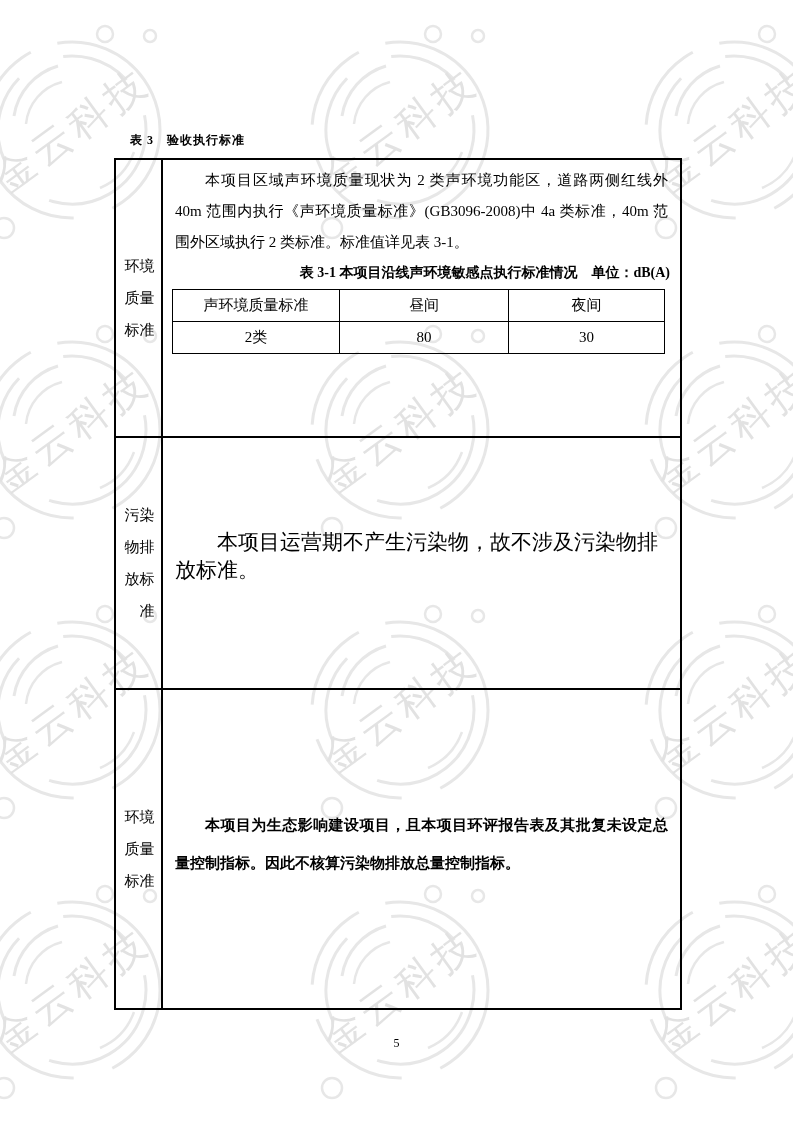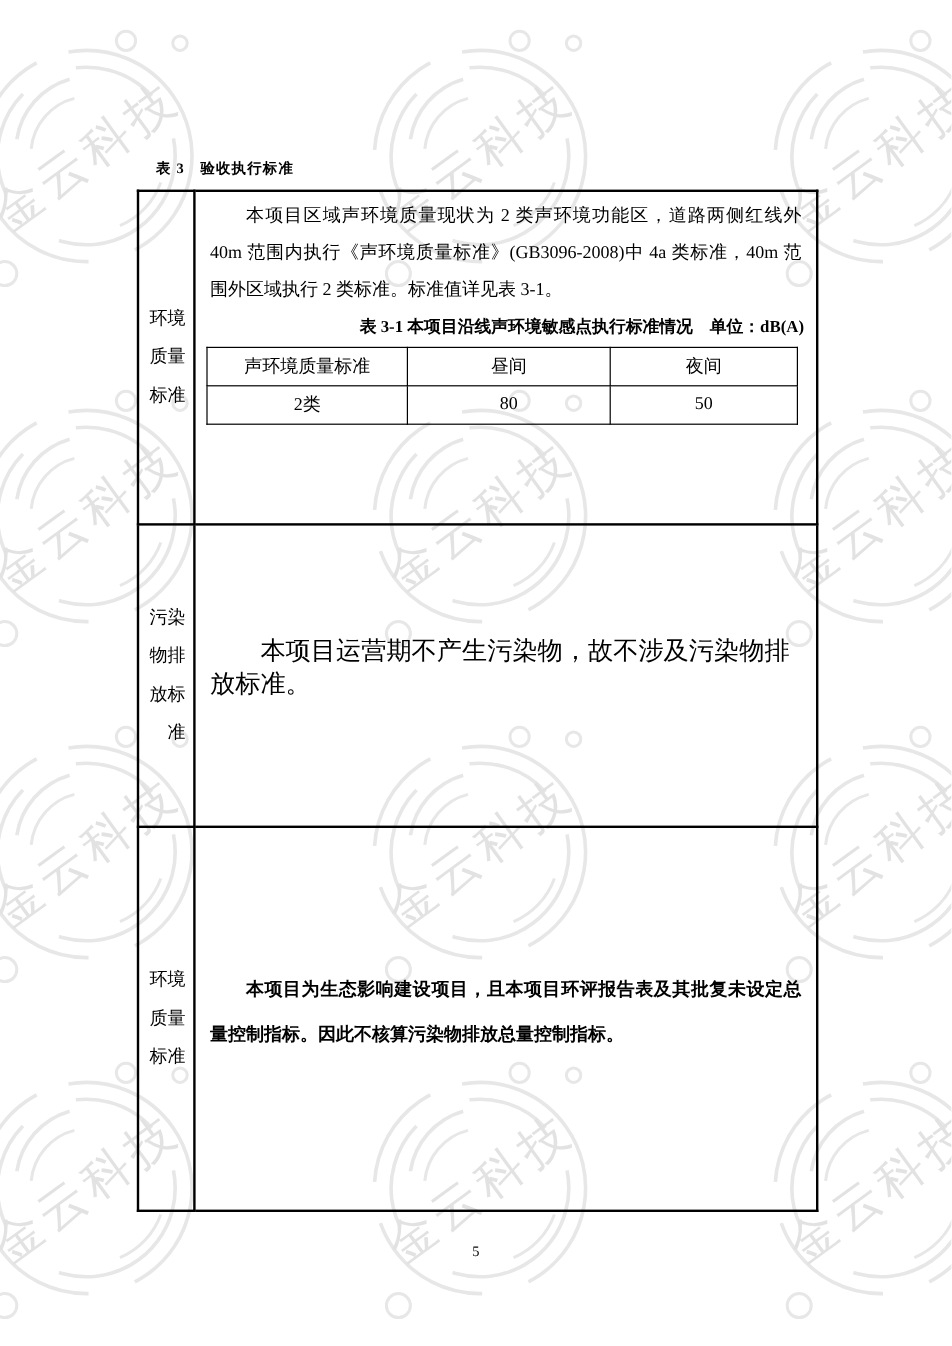--- a/index.html
+++ b/index.html
@@ -170,21 +170,21 @@
             <table class="inner">
               <tbody>
                 <tr>
                   <td style="width:162px">声环境质量标准</td>
                   <td style="width:164px">昼间</td>
                   <td style="width:151px">夜间</td>
                 </tr>
                 <tr>
                   <td>2类</td>
                   <td>80</td>
-                  <td>50</td>
+                  <td>30</td>
                 </tr>
               </tbody>
             </table>
           </td>
         </tr>
 
         <tr class="row-pollute">
           <td class="label-cell">
             <span class="vlabel">污染物排放标准</span>
           </td>

